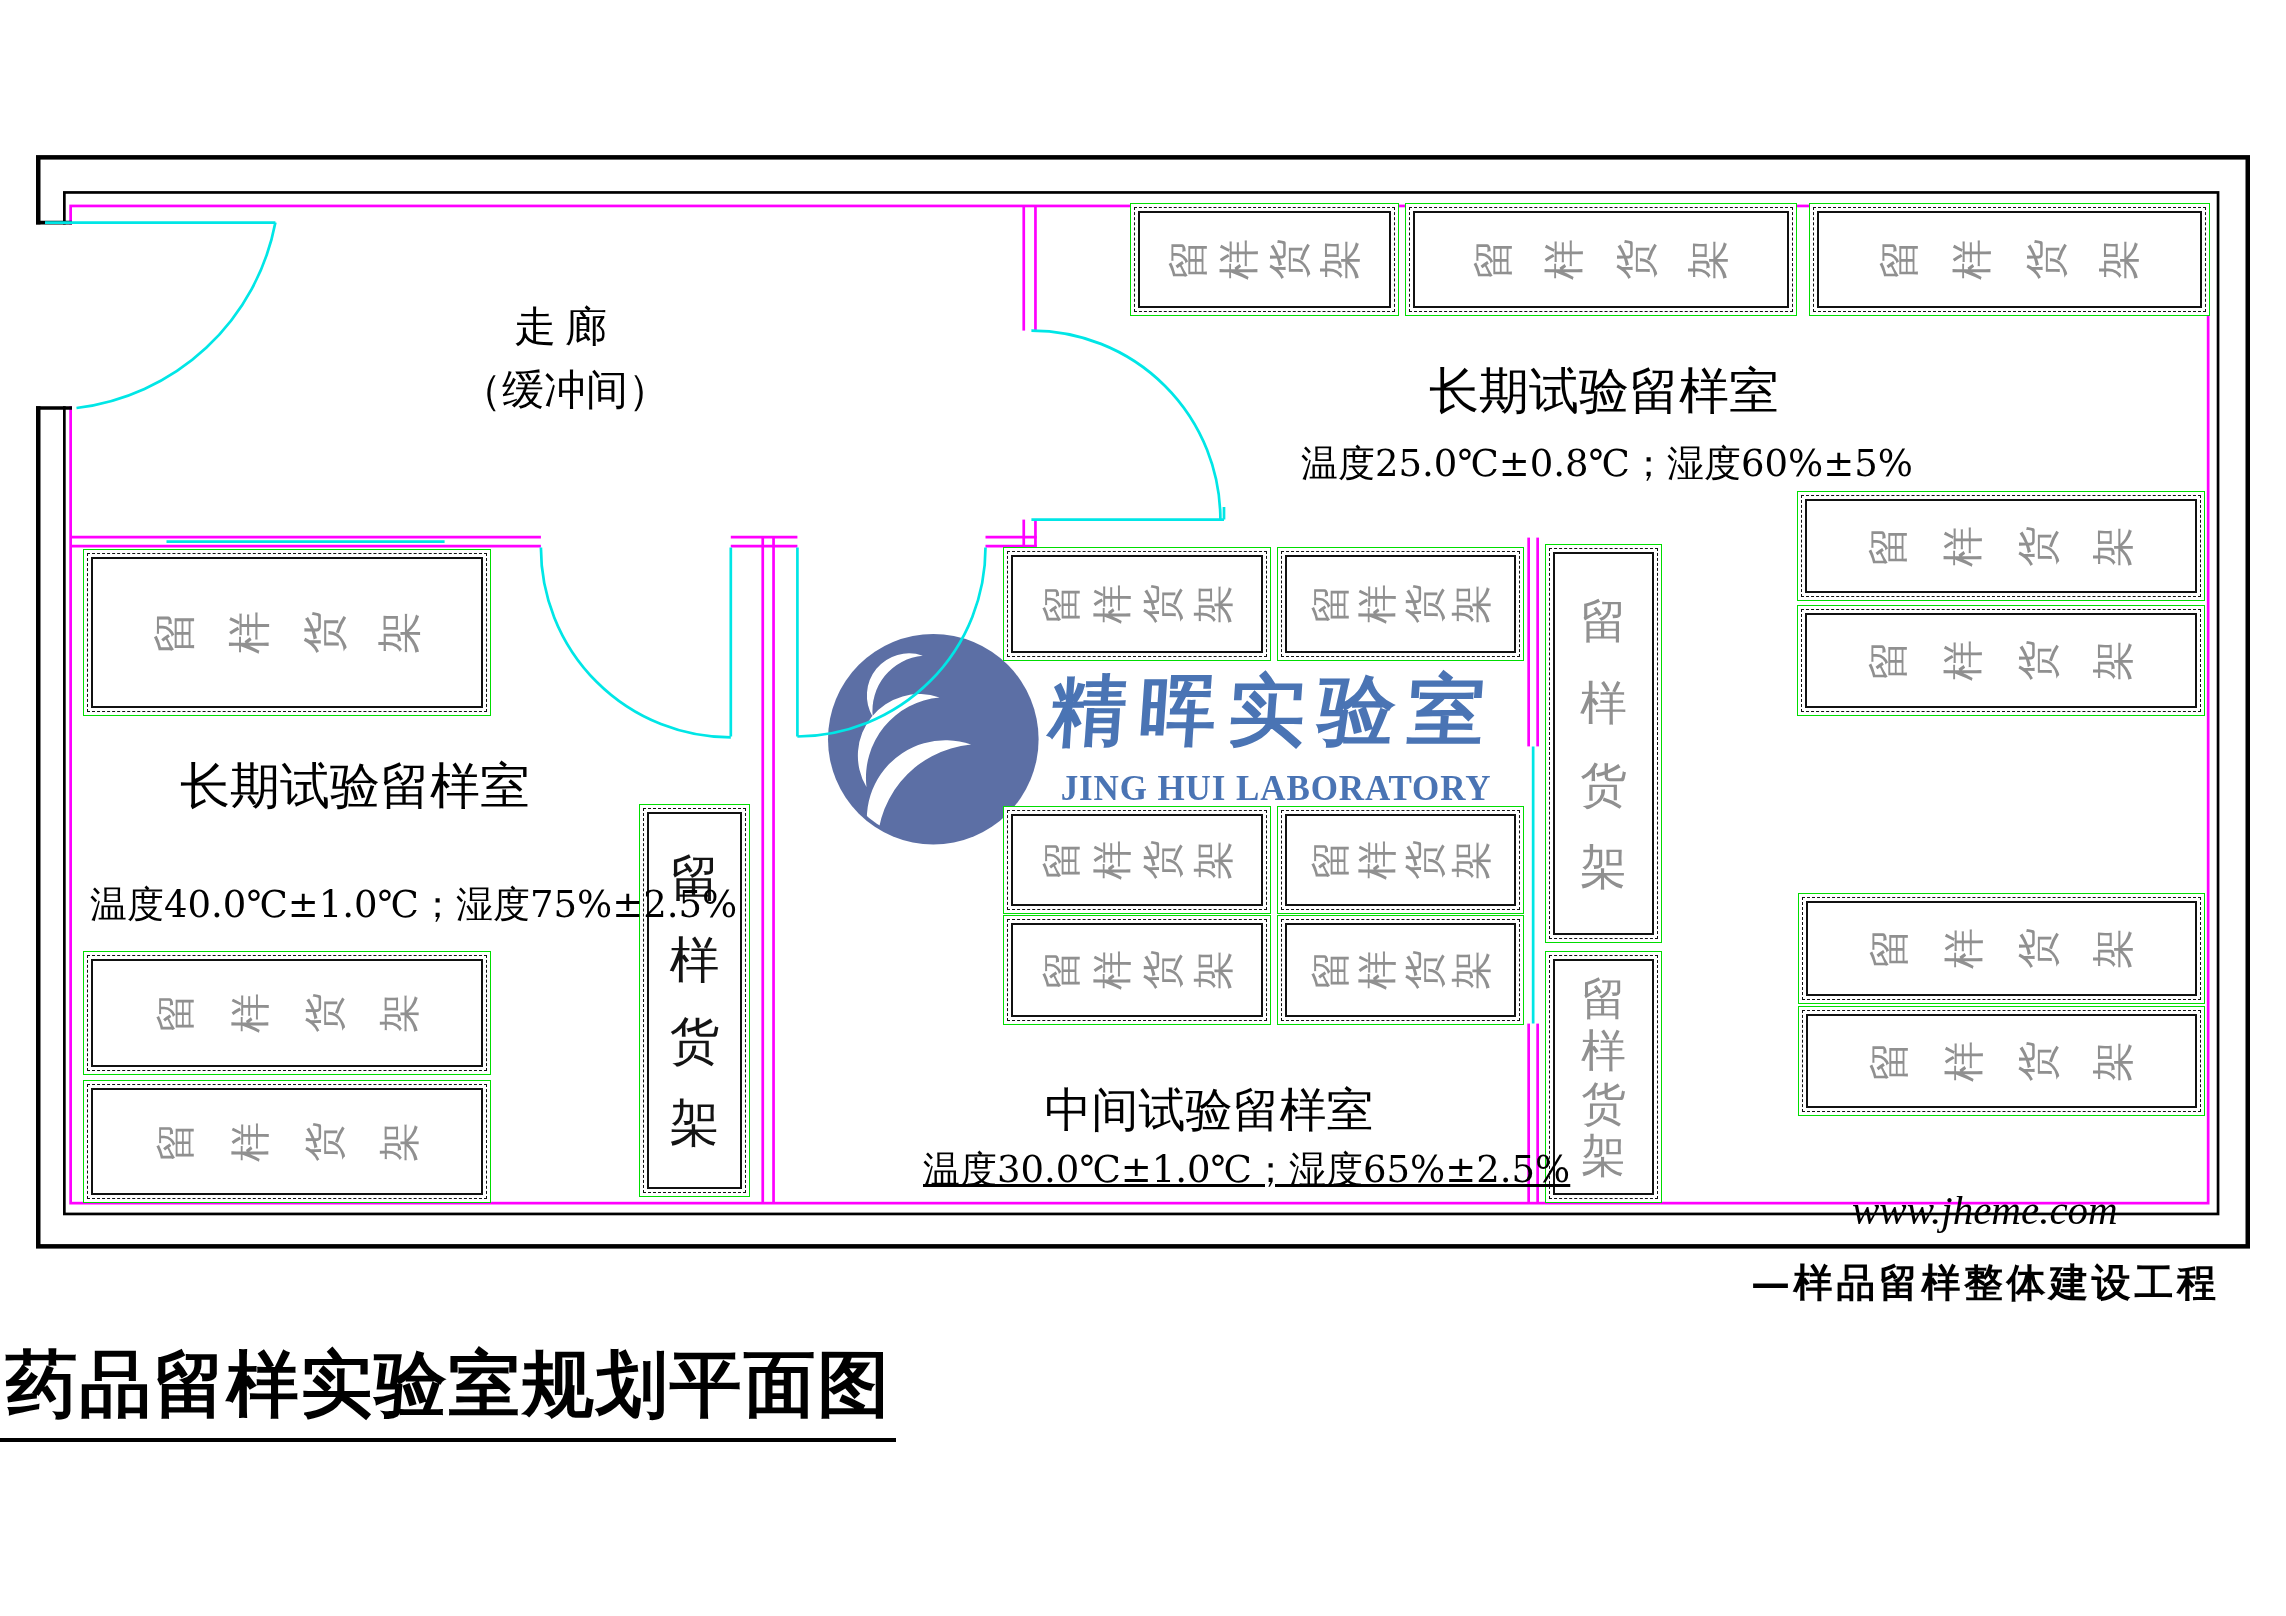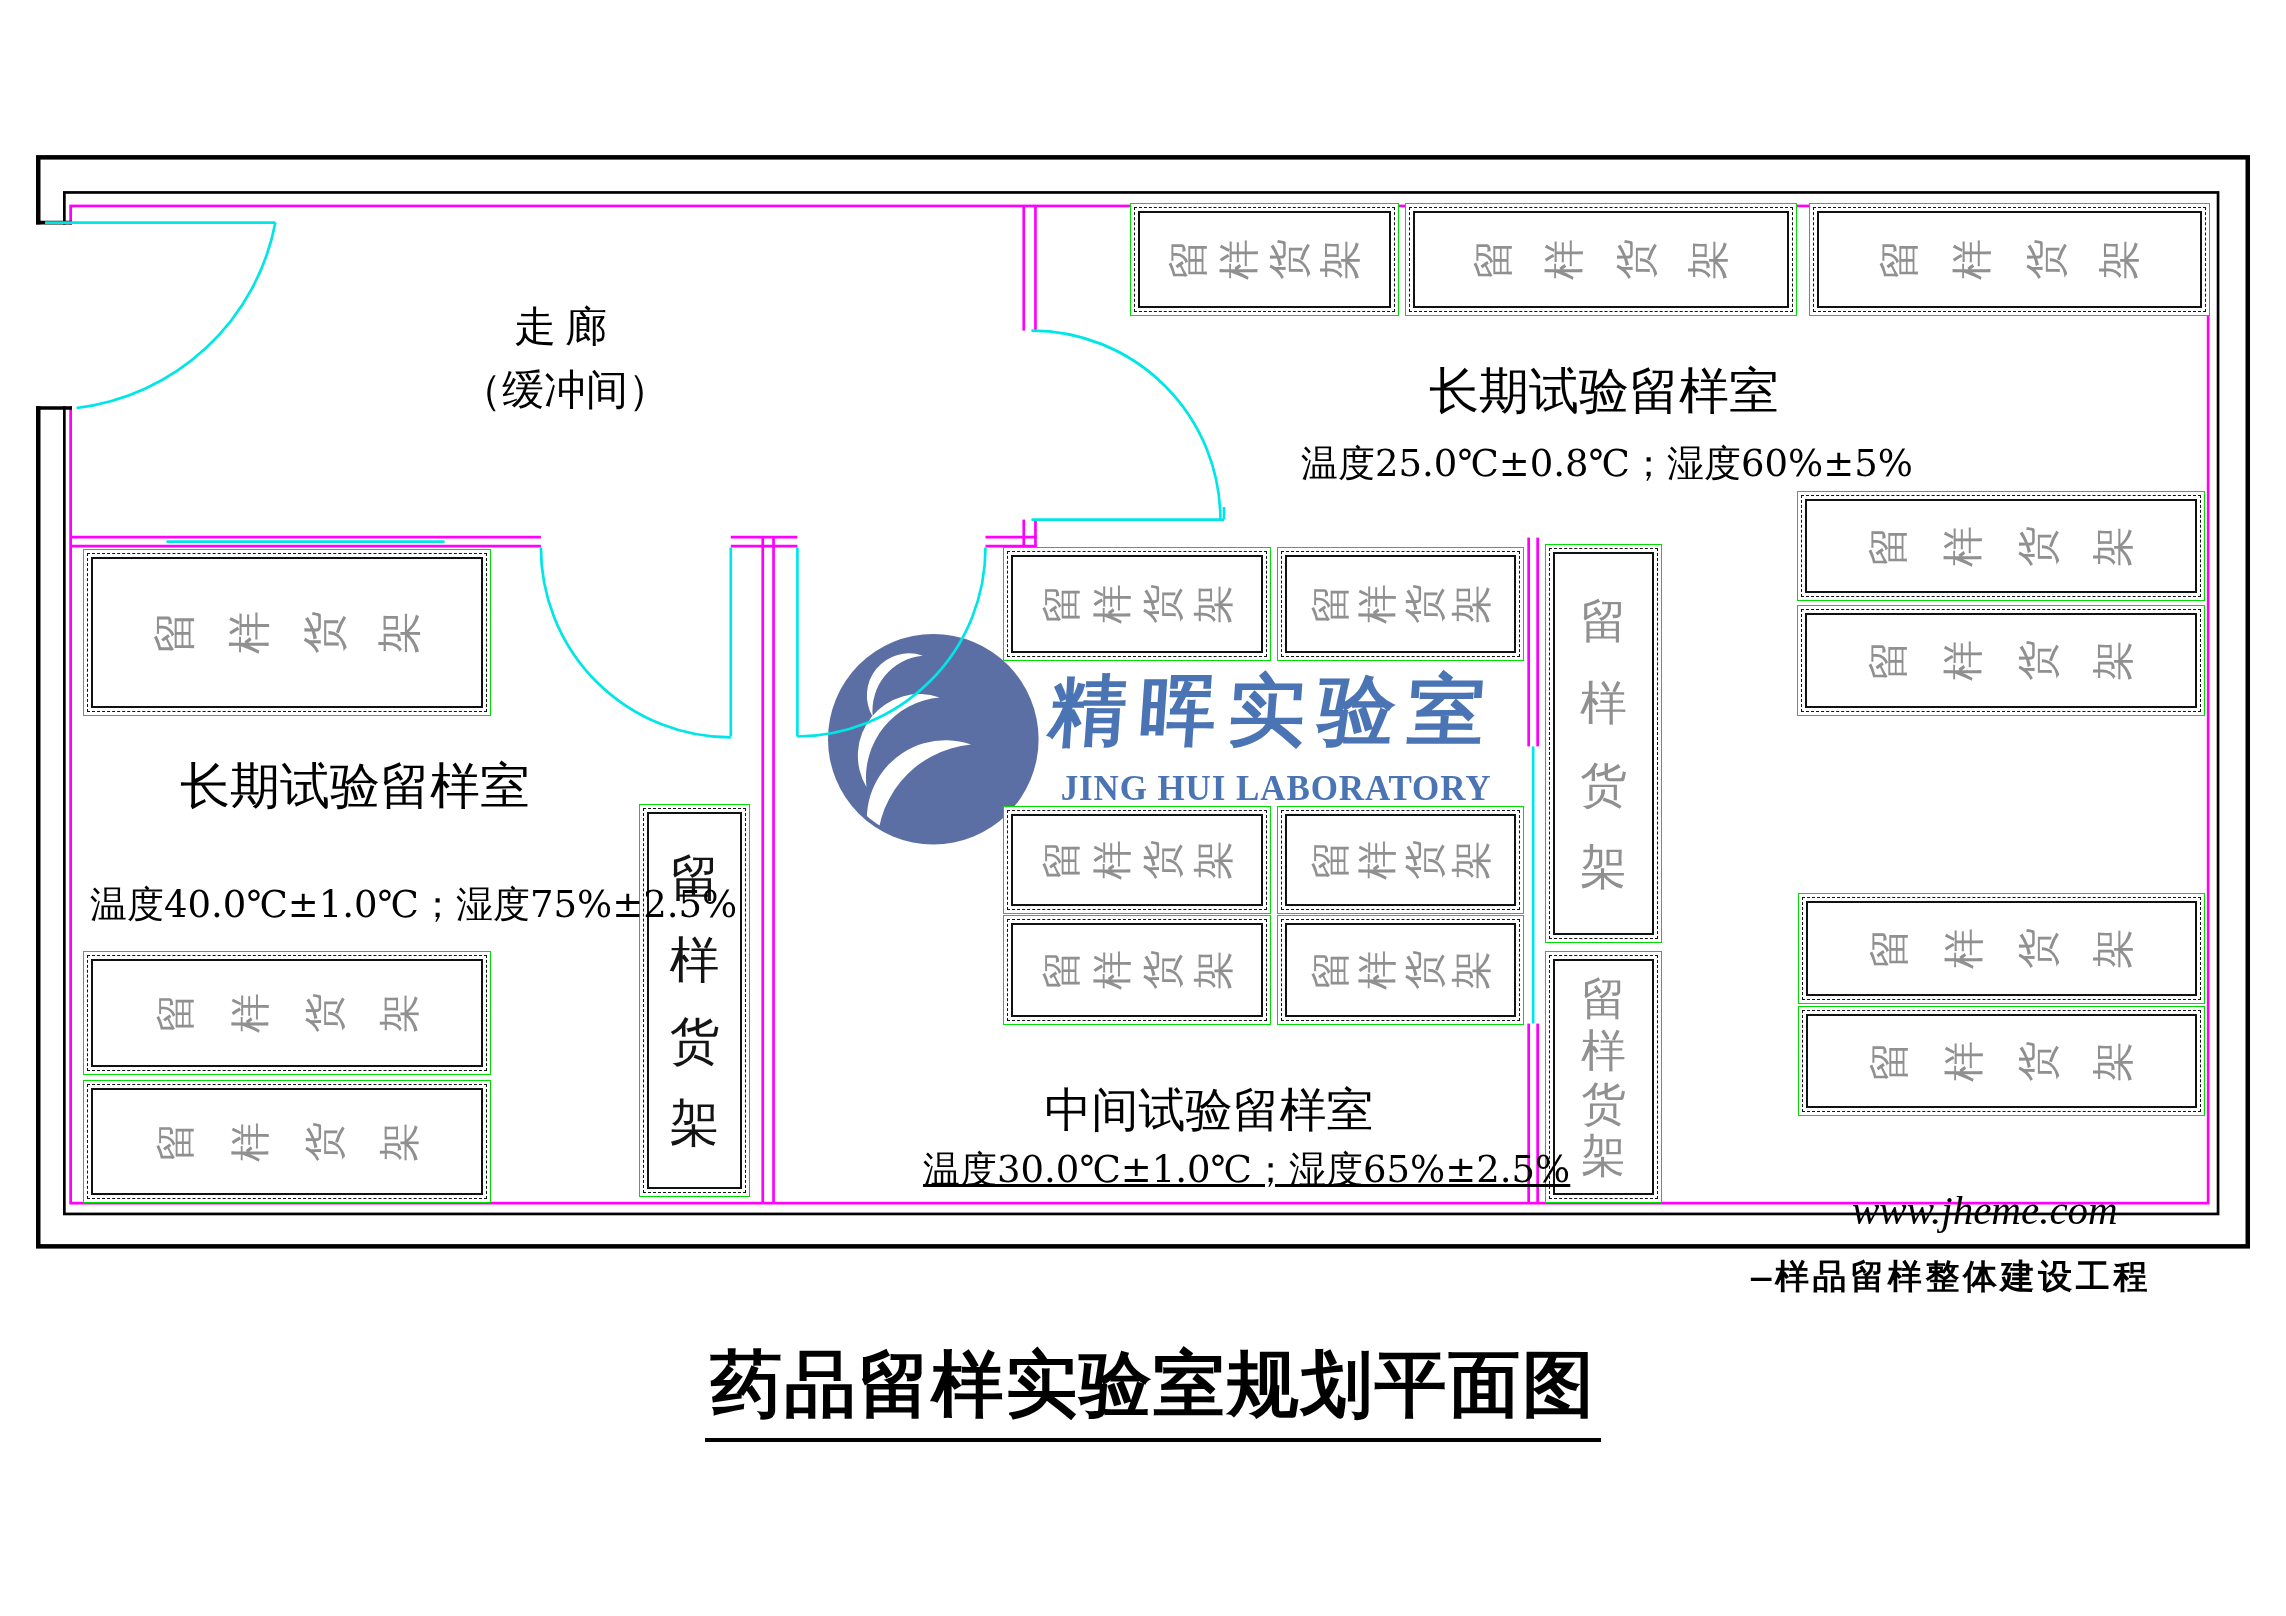--- a/index.html
+++ b/index.html
@@ -36,22 +36,22 @@
   .room-env-lt{left:1301px;top:441px;width:594px;font-size:37px;}
   .room-name-js{left:130px;top:755px;width:450px;font-size:50px;}
   .room-env-js{left:90px;top:882px;width:612px;font-size:37px;}
   .room-name-mid{left:984px;top:1081px;width:450px;font-size:47px;}
   .room-env-mid{left:923px;top:1147px;width:612px;font-size:37px;text-decoration:underline;}
   .logo-cn{left:1035px;top:662px;width:477px;font-size:77px;font-weight:bold;
     color:var(--logo-blue,#4a74b4);letter-spacing:12.6px;transform:skewX(-4deg);}
   .logo-en{left:1051px;top:767px;width:450px;font-size:35px;font-weight:bold;
     color:var(--logo-blue,#4a74b4);letter-spacing:0.9px;font-family:"Liberation Serif",serif;}
   .website{left:1852px;top:1185px;width:342px;font-size:41px;font-family:"Liberation Serif",serif;font-style:italic;}
-  .tagline{left:1751px;top:1258px;width:504px;font-size:34px;font-weight:bold;letter-spacing:3.6px;font-family:Liberation Mono, monospace;}
-  .plan-title{left:0;right:0;top:1339px;text-align:center;margin-left:20px;}
+  .tagline{left:1751px;top:1258px;width:504px;font-size:39px;font-weight:bold;letter-spacing:3.6px;}
+  .plan-title{left:0;right:0;top:1339px;text-align:left;}
   .plan-title span{display:inline-block;font-size:72px;font-weight:bold;letter-spacing:1.8px;
     border-bottom:4.5px solid #000;padding:0 5.4px 9px 5.4px;}
 </style>
 </head>
 <body>
 
 <div class="stage">
 
   <svg width="2286" height="1617" viewBox="0 0 2540 1796">
 

